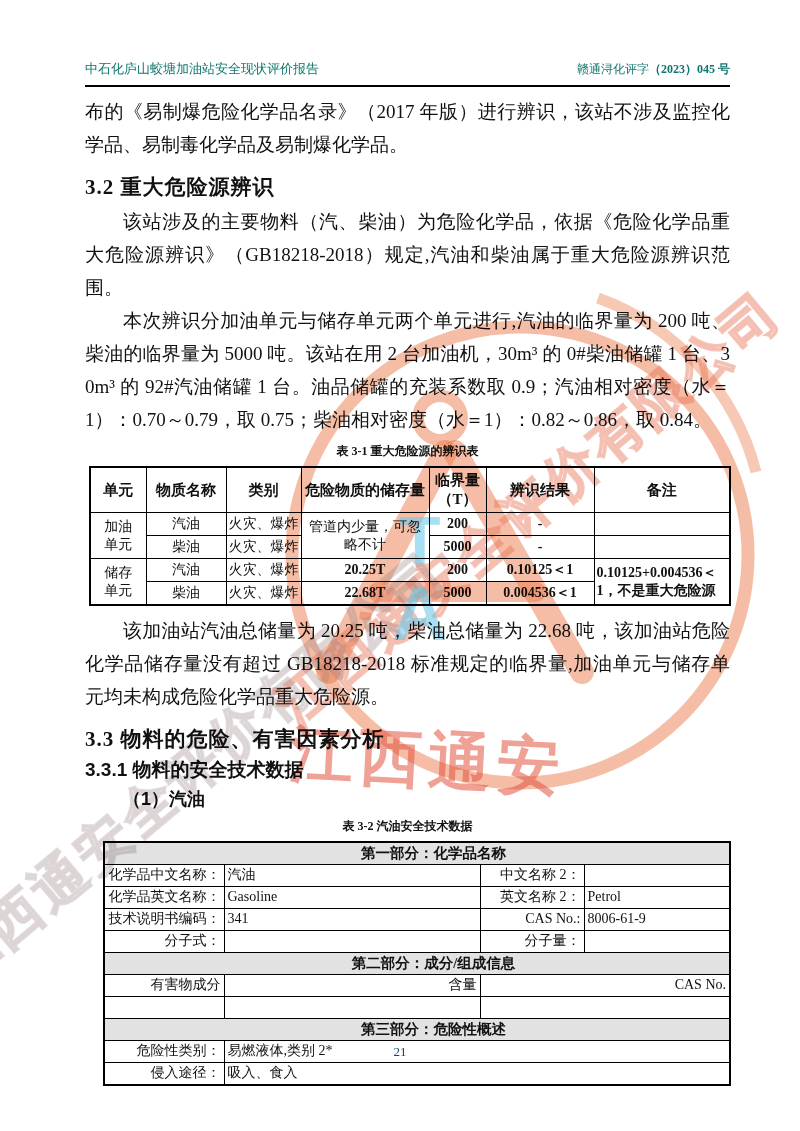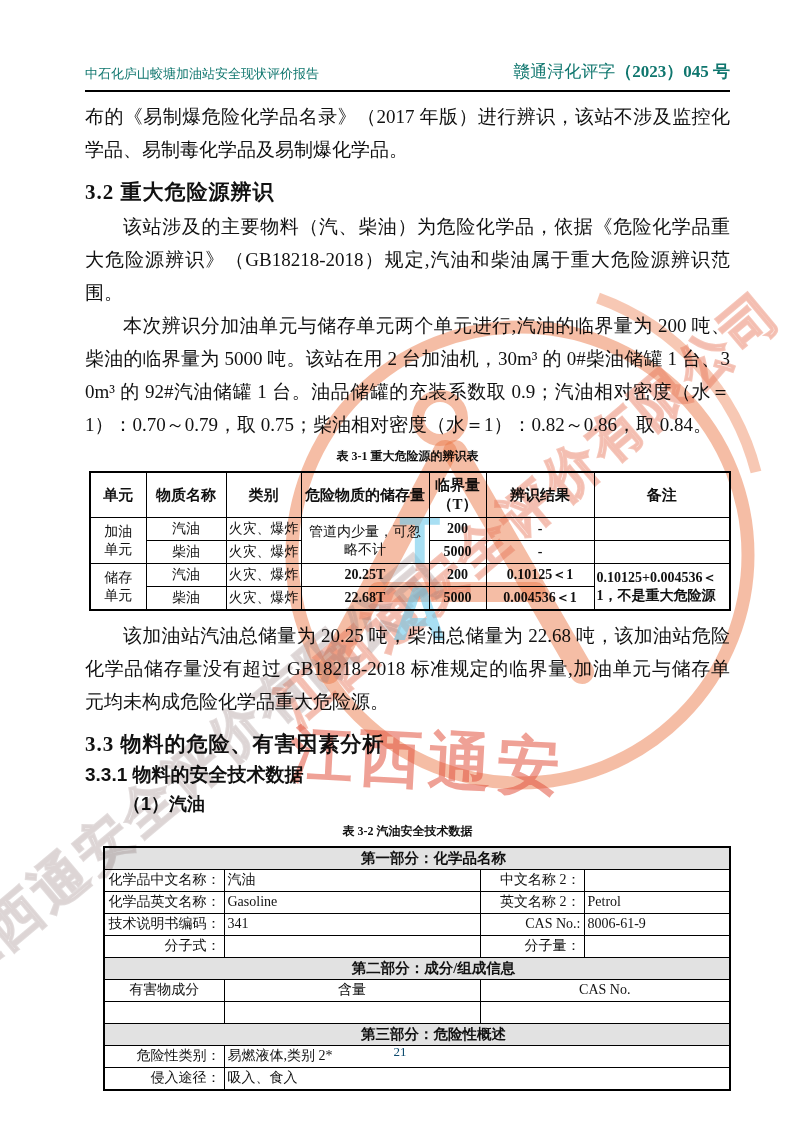--- a/index.html
+++ b/index.html
@@ -9,21 +9,21 @@
     font-family:"Liberation Serif","DejaVu Serif",serif;
     color:#111;
   }
   
   .content{position:absolute; left:85px; top:60px; width:645px;}
   .hdr{
     display:flex; justify-content:space-between; align-items:flex-end;
     font-size:13px; padding-bottom:7px; border-bottom:2px solid #000;
     margin-bottom:8px; color:#0f766e;
   }
-  .hdr .r{font-size:17px;}
+  .hdr .r{font-size:12px;}
   .hdr .r b{font-family:"Liberation Serif","DejaVu Serif",serif;}
   .body-text{
     margin:0; font-size:19px; line-height:33px; text-align:justify;
     word-break:break-all;
   }
   .indent{text-indent:38px;}
   .h-kai{
     margin:12px 0 4px 0; font-size:21px; font-weight:bold; letter-spacing:1px;
     font-family:"Liberation Serif","DejaVu Serif",serif;
   }
@@ -46,21 +46,21 @@
   .t1 th{height:44px; font-size:15px; font-weight:bold;}
   .t1 td{height:22px;}
   .t1 .b{font-weight:bold;}
   .t1 .note-cell{text-align:left; padding:0 2px; font-weight:bold;}
   
   .t2{width:626px; margin-left:18px; border:2px solid #000; font-size:14px; margin-top:1px;}
   .t2 td{border:1px solid #000; height:21px; padding:0 3px; line-height:1.2; overflow:hidden;}
   .t2 .bar{background:#e2e2e2; text-align:center; font-weight:bold; font-size:14.5px;padding-left:36px;}
   .t2 .lab{text-align:right;}
   .t2 .val{text-align:left;}
-  .t2 .ctr{text-align:center;}
+  .t2 .ctr{text-align:right;}
   .footer{
     position:absolute; left:0; top:1044px; width:800px; text-align:center;
     font-size:13px; color:#0c4a6e;
   }
   
   .wm{position:absolute; left:0; top:0; width:800px; height:1131px;
       pointer-events:none; mix-blend-mode:multiply; z-index:5;}
   .wm svg{position:absolute; left:0; top:0;}
   .wm-diag{
     position:absolute; font-weight:bold; white-space:nowrap;

